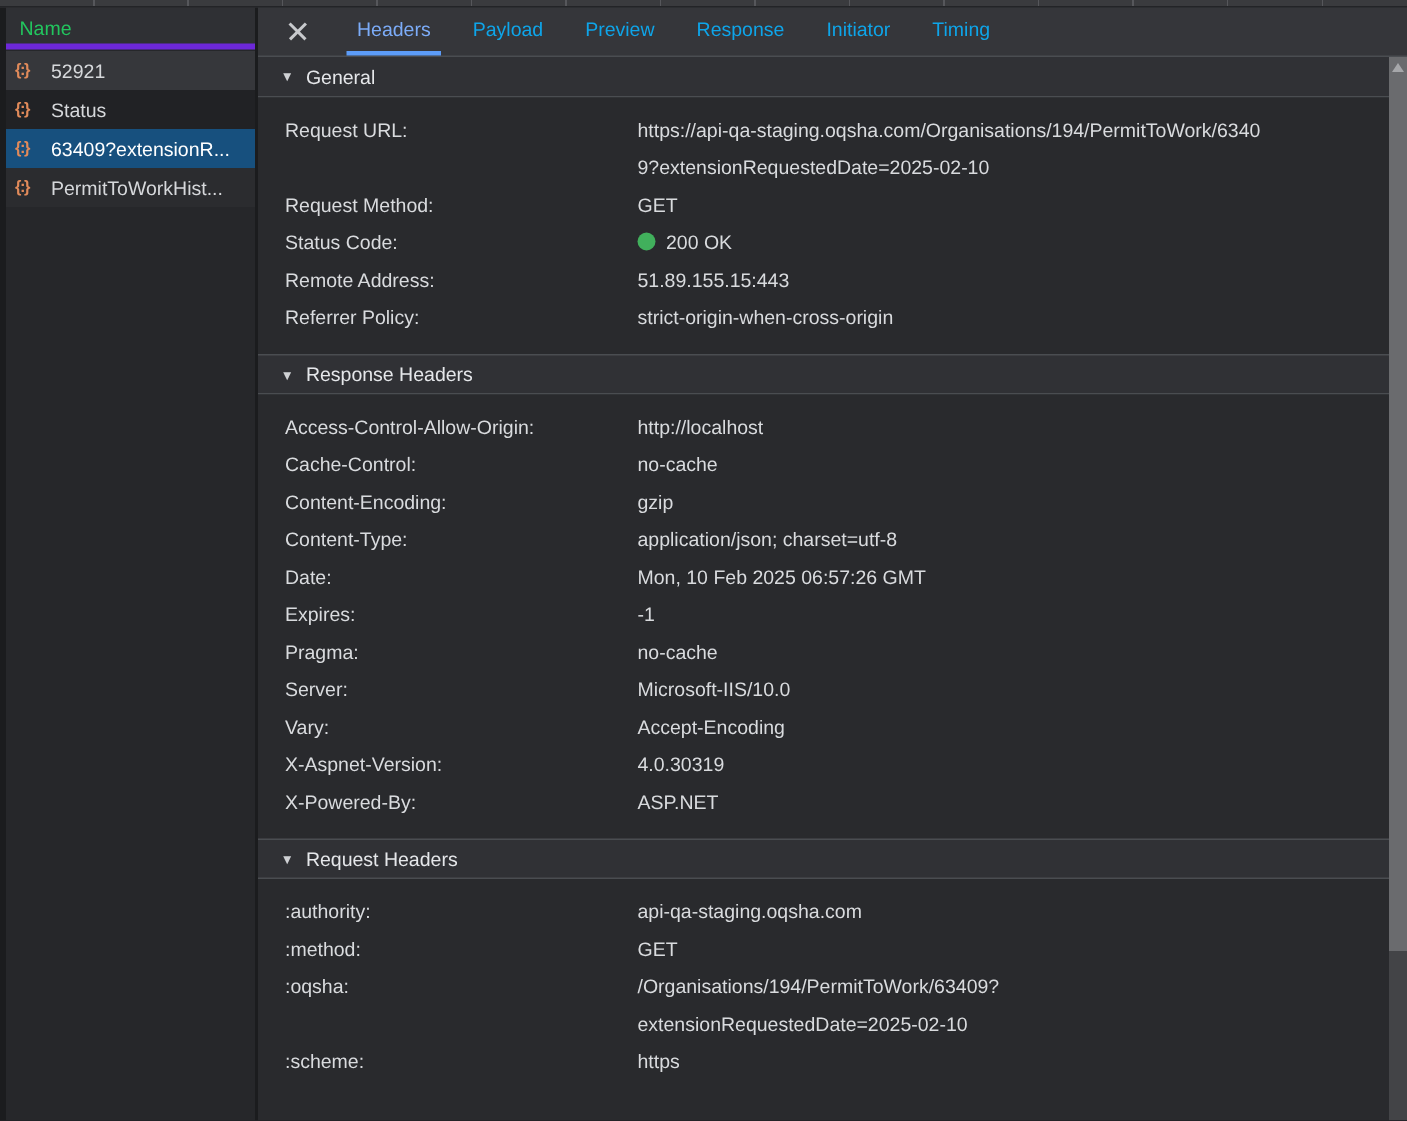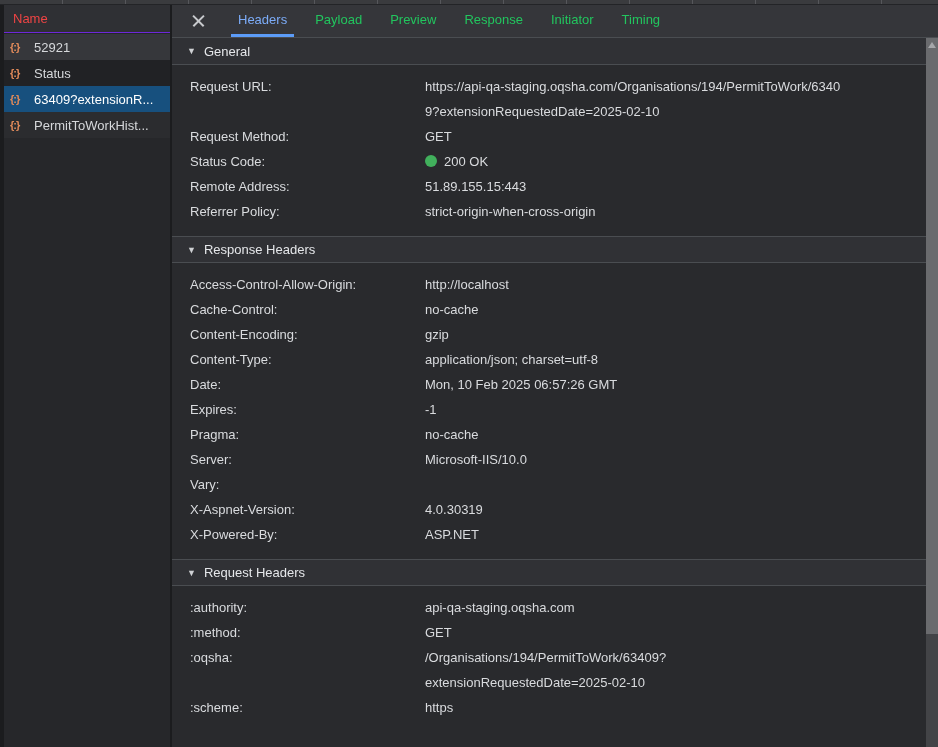--- a/index.html
+++ b/index.html
@@ -22,22 +22,22 @@
     z-index:30;
   }
 
   
   .left-edge { position:absolute; left:0; top:0; width:4px; height:747px; background:#1b1c1e; z-index:20; }
 
   
   .sidebar { position:absolute; left:4px; top:0; width:166px; height:747px; background:#26272a; }
   .sidebar-header {
     position:absolute; left:0; top:5px; width:166px; height:28px;
-    line-height:27px; padding-left:9px; color:#ef4444;
-    background:#2f3034; border-bottom:1px solid #6d28d9;
+    line-height:27px; padding-left:9px; color:#22c55e;
+    background:#2f3034; border-bottom:4px solid #6d28d9;
   }
   .req-row {
     position:absolute; left:0; width:166px; height:26px;
     display:flex; align-items:center; padding-left:6px; cursor:pointer;
     white-space:nowrap; overflow:hidden;
   }
   .req-row .json-icon {
     flex:none; width:20px; color:#e08a5a; font-size:11px; font-weight:bold;
     letter-spacing:-1px; margin-right:4px;
   }
@@ -62,21 +62,21 @@
     width:22px; height:30px; margin-right:14px; cursor:pointer; position:relative;
   }
   .close-x::before, .close-x::after {
     content:""; position:absolute; left:3px; top:14px; width:15px; height:1.6px;
     background:#c8cacd;
   }
   .close-x::before { transform:rotate(45deg); }
   .close-x::after  { transform:rotate(-45deg); }
   .tab {
     position:relative; height:34px; line-height:32px; padding:0 5px; margin:0 9px;
-    color:#22c55e; cursor:pointer;
+    color:#0ea5e9; cursor:pointer;
   }
   .tab.active { color:#7cacf8; }
   .tab.active::after {
     content:""; position:absolute; left:-2px; right:-2px; bottom:1px; height:3px;
     background:#5c9cf8;
   }
 
   .content { position:absolute; left:0; top:38px; width:754px; }
   .section-header {
     height:27px; display:flex; align-items:center; gap:8px;
@@ -209,20 +209,21 @@
         <div class="row">
           <div class="rname">Pragma:</div>
           <div class="rval">no-cache</div>
         </div>
         <div class="row">
           <div class="rname">Server:</div>
           <div class="rval">Microsoft-IIS/10.0</div>
         </div>
         <div class="row">
           <div class="rname">Vary:</div>
+          <div class="rval">Accept-Encoding</div>
         </div>
         <div class="row">
           <div class="rname">X-Aspnet-Version:</div>
           <div class="rval">4.0.30319</div>
         </div>
         <div class="row">
           <div class="rname">X-Powered-By:</div>
           <div class="rval">ASP.NET</div>
         </div>
       </div>

